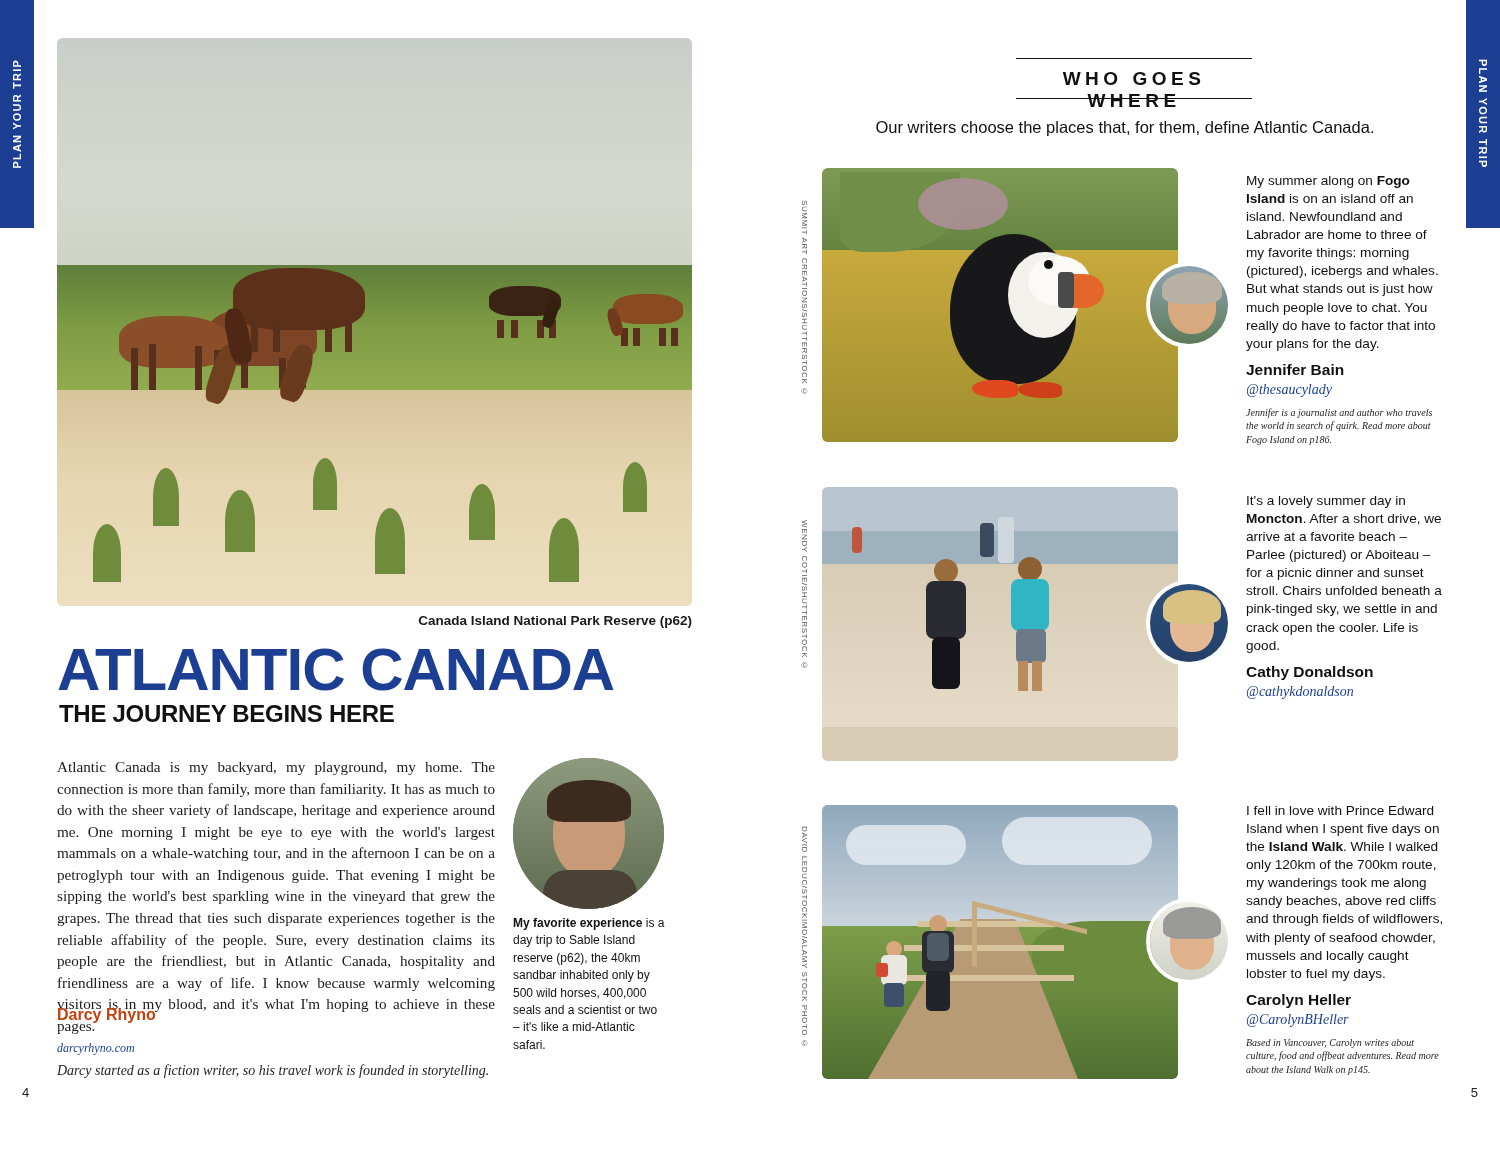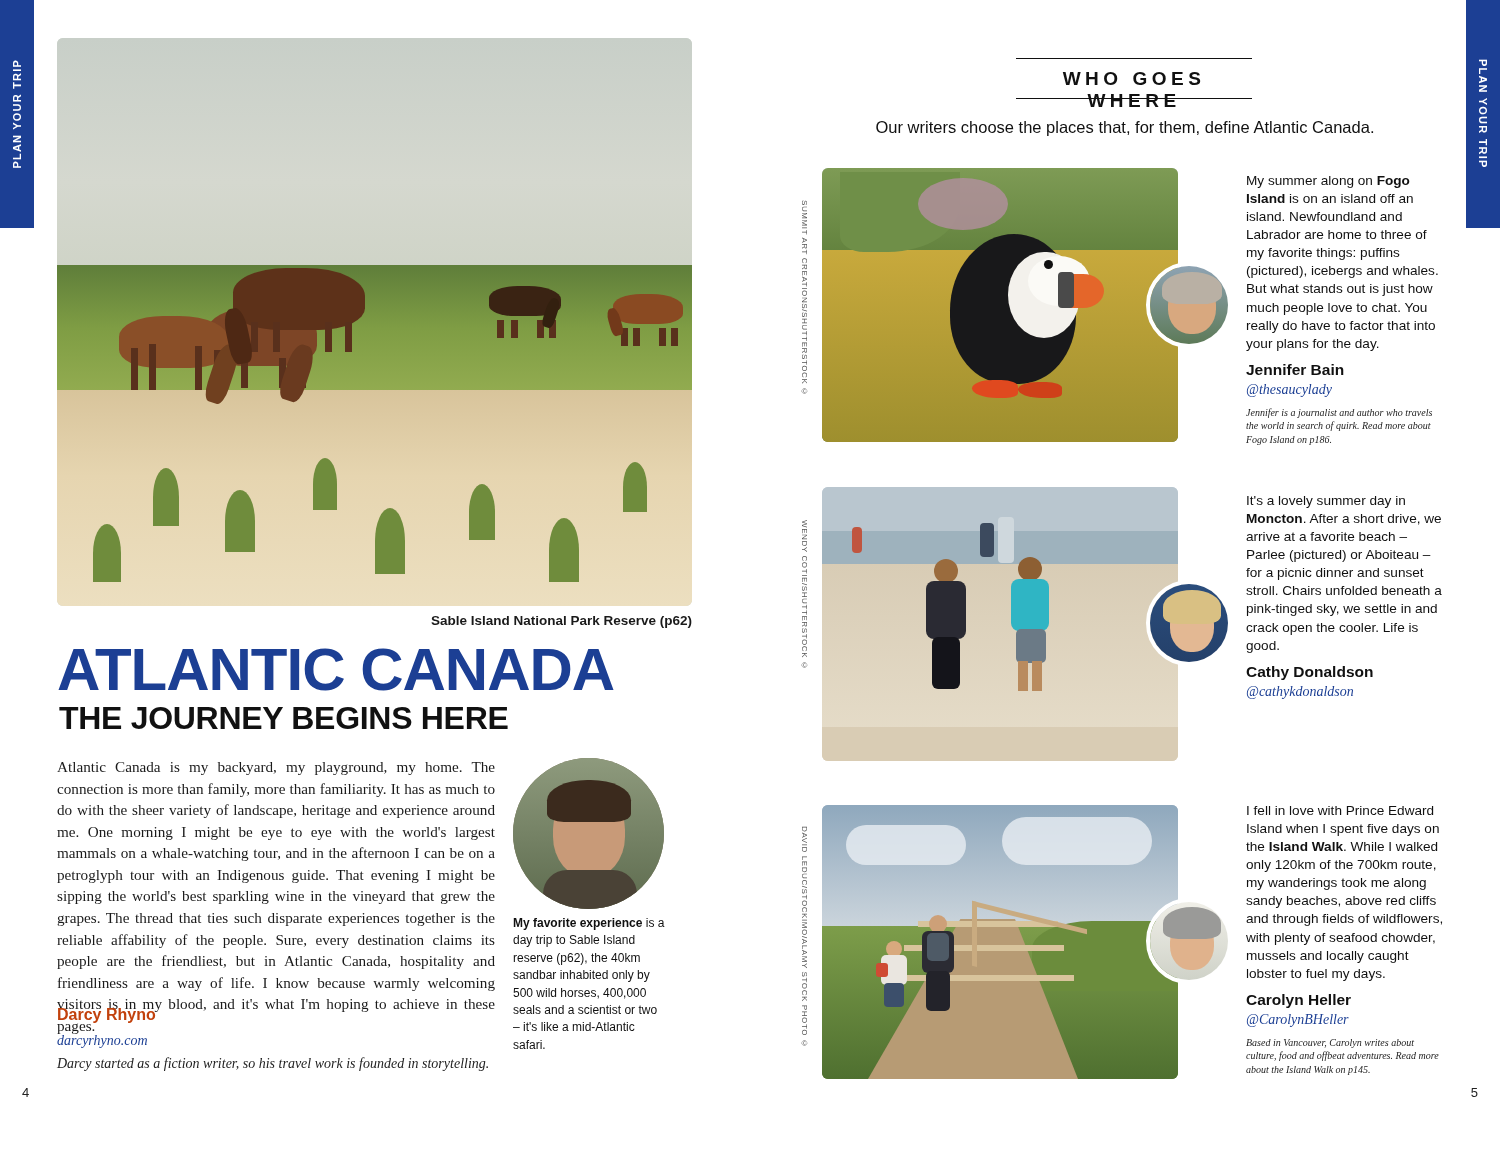--- a/index.html
+++ b/index.html
@@ -122,21 +122,21 @@
     font-size: 60px;
     letter-spacing: -1px;
     color: #1c3f94;
     line-height: 1;
   }
   .subtitle {
     position: absolute;
     left: 59px;
     top: 700px;
     font-weight: bold;
-    font-size: 32px;
+    font-size: 24px;
     color: #111;
     letter-spacing: -0.3px;
   }
   .body-col {
     position: absolute;
     left: 57px;
     top: 756px;
     width: 438px;
     font-family: "Liberation Serif", serif;
     font-size: 15.2px;
@@ -152,23 +152,23 @@
   }
   .byline .name {
     font-weight: bold;
     font-size: 16px;
     color: #c2410c;
     font-family: "Liberation Sans", sans-serif;
   }
   .byline .handle {
     font-family: "Liberation Serif", serif;
     font-style: italic;
-    font-size: 14px;
+    font-size: 12px;
     color: #1c3f94;
-    margin-top: 9px;
+    margin-top: 17px;
   }
   .byline .bio {
     font-family: "Liberation Serif", serif;
     font-style: italic;
     font-size: 14px;
     color: #222;
     margin-top: 6px;
     line-height: 1.35;
   }
 
@@ -332,21 +332,21 @@
   <div class="tuft" style="left:256px; top:420px; width:24px; height:52px;"></div>
   <div class="tuft" style="left:318px; top:470px; width:30px; height:66px;"></div>
   <div class="tuft" style="left:412px; top:446px; width:26px; height:56px;"></div>
   <div class="tuft" style="left:492px; top:480px; width:30px; height:64px;"></div>
   <div class="tuft" style="left:566px; top:424px; width:24px; height:50px;"></div>
   <div class="tuft" style="left:36px; top:486px; width:28px; height:58px;"></div>
 </div>
 
 <div class="hero-credit" style="left:686px; top:60px;">JEWELSY/GETTY IMAGES ©</div>
 
-<div class="hero-caption">Sable Island National Park Reserve (p62)</div>
+<div class="hero-caption">Canada Island National Park Reserve (p62)</div>
 
 <div class="bigtitle">ATLANTIC CANADA</div>
 <div class="subtitle">THE JOURNEY BEGINS HERE</div>
 
 <div class="body-col">Atlantic Canada is my backyard, my playground, my home. The connection is more than family, more than familiarity. It has as much to do with the sheer variety of landscape, heritage and experience around me. One morning I might be eye to eye with the world's largest mammals on a whale-watching tour, and in the afternoon I can be on a petroglyph tour with an Indigenous guide. That evening I might be sipping the world's best sparkling wine in the vineyard that grew the grapes. The thread that ties such disparate experiences together is the reliable affability of the people. Sure, every destination claims its people are the friendliest, but in Atlantic Canada, hospitality and friendliness are a way of life. I know because warmly welcoming visitors is in my blood, and it's what I'm hoping to achieve in these pages.</div>
 
 <div class="byline">
   <div class="name">Darcy Rhyno</div>
   <div class="handle">darcyrhyno.com</div>
   <div class="bio">Darcy started as a fiction writer, so his travel work is founded in storytelling.</div>
@@ -393,21 +393,21 @@
 </div>
 <div class="photo-credit" style="left:800px; top:200px;">SUMMIT ART CREATIONS/SHUTTERSTOCK ©</div>
 
 <div class="avatar-round" style="left:1146px; top:262px;">
   <div class="sc" style="background:linear-gradient(#8ea3b3,#5d7a58);"></div>
   <div style="position:absolute; left:18px; top:14px; width:48px; height:54px; background:#d8a87f; border-radius:46%;"></div>
   <div style="position:absolute; left:12px; top:6px; width:60px; height:32px; background:#b9b0a4; border-radius:50% 50% 30% 30%;"></div>
 </div>
 
 <div class="entry-text" style="left:1246px; top:172px;">
-  <span>My summer along on </span><b>Fogo Island</b><span> is on an island off an island. Newfoundland and Labrador are home to three of my favorite things: puffins (pictured), icebergs and whales. But what stands out is just how much people love to chat. You really do have to factor that into your plans for the day.</span>
+  <span>My summer along on </span><b>Fogo Island</b><span> is on an island off an island. Newfoundland and Labrador are home to three of my favorite things: morning (pictured), icebergs and whales. But what stands out is just how much people love to chat. You really do have to factor that into your plans for the day.</span>
   <div class="entry-name">Jennifer Bain</div>
   <div class="entry-handle">@thesaucylady</div>
   <div class="entry-bio">Jennifer is a journalist and author who travels the world in search of quirk. Read more about Fogo Island on p186.</div>
 </div>
 
 <div class="entry-photo" style="left:822px; top:487px; width:356px; height:274px;">
   <div class="sc" style="background:linear-gradient(#c9d3dc 0%, #b7c4cd 22%, #cfc5b2 40%, #e0d6c3 100%);"></div>
   <div style="position:absolute; left:0; top:0; width:100%; height:16%; background:#b9c6cf;"></div>
   <div style="position:absolute; left:0; top:16%; width:100%; height:12%; background:#9eb2bd;"></div>
   <div style="position:absolute; left:0; top:28%; width:100%; height:72%; background:linear-gradient(#d8ccb5,#e7decb);"></div>

